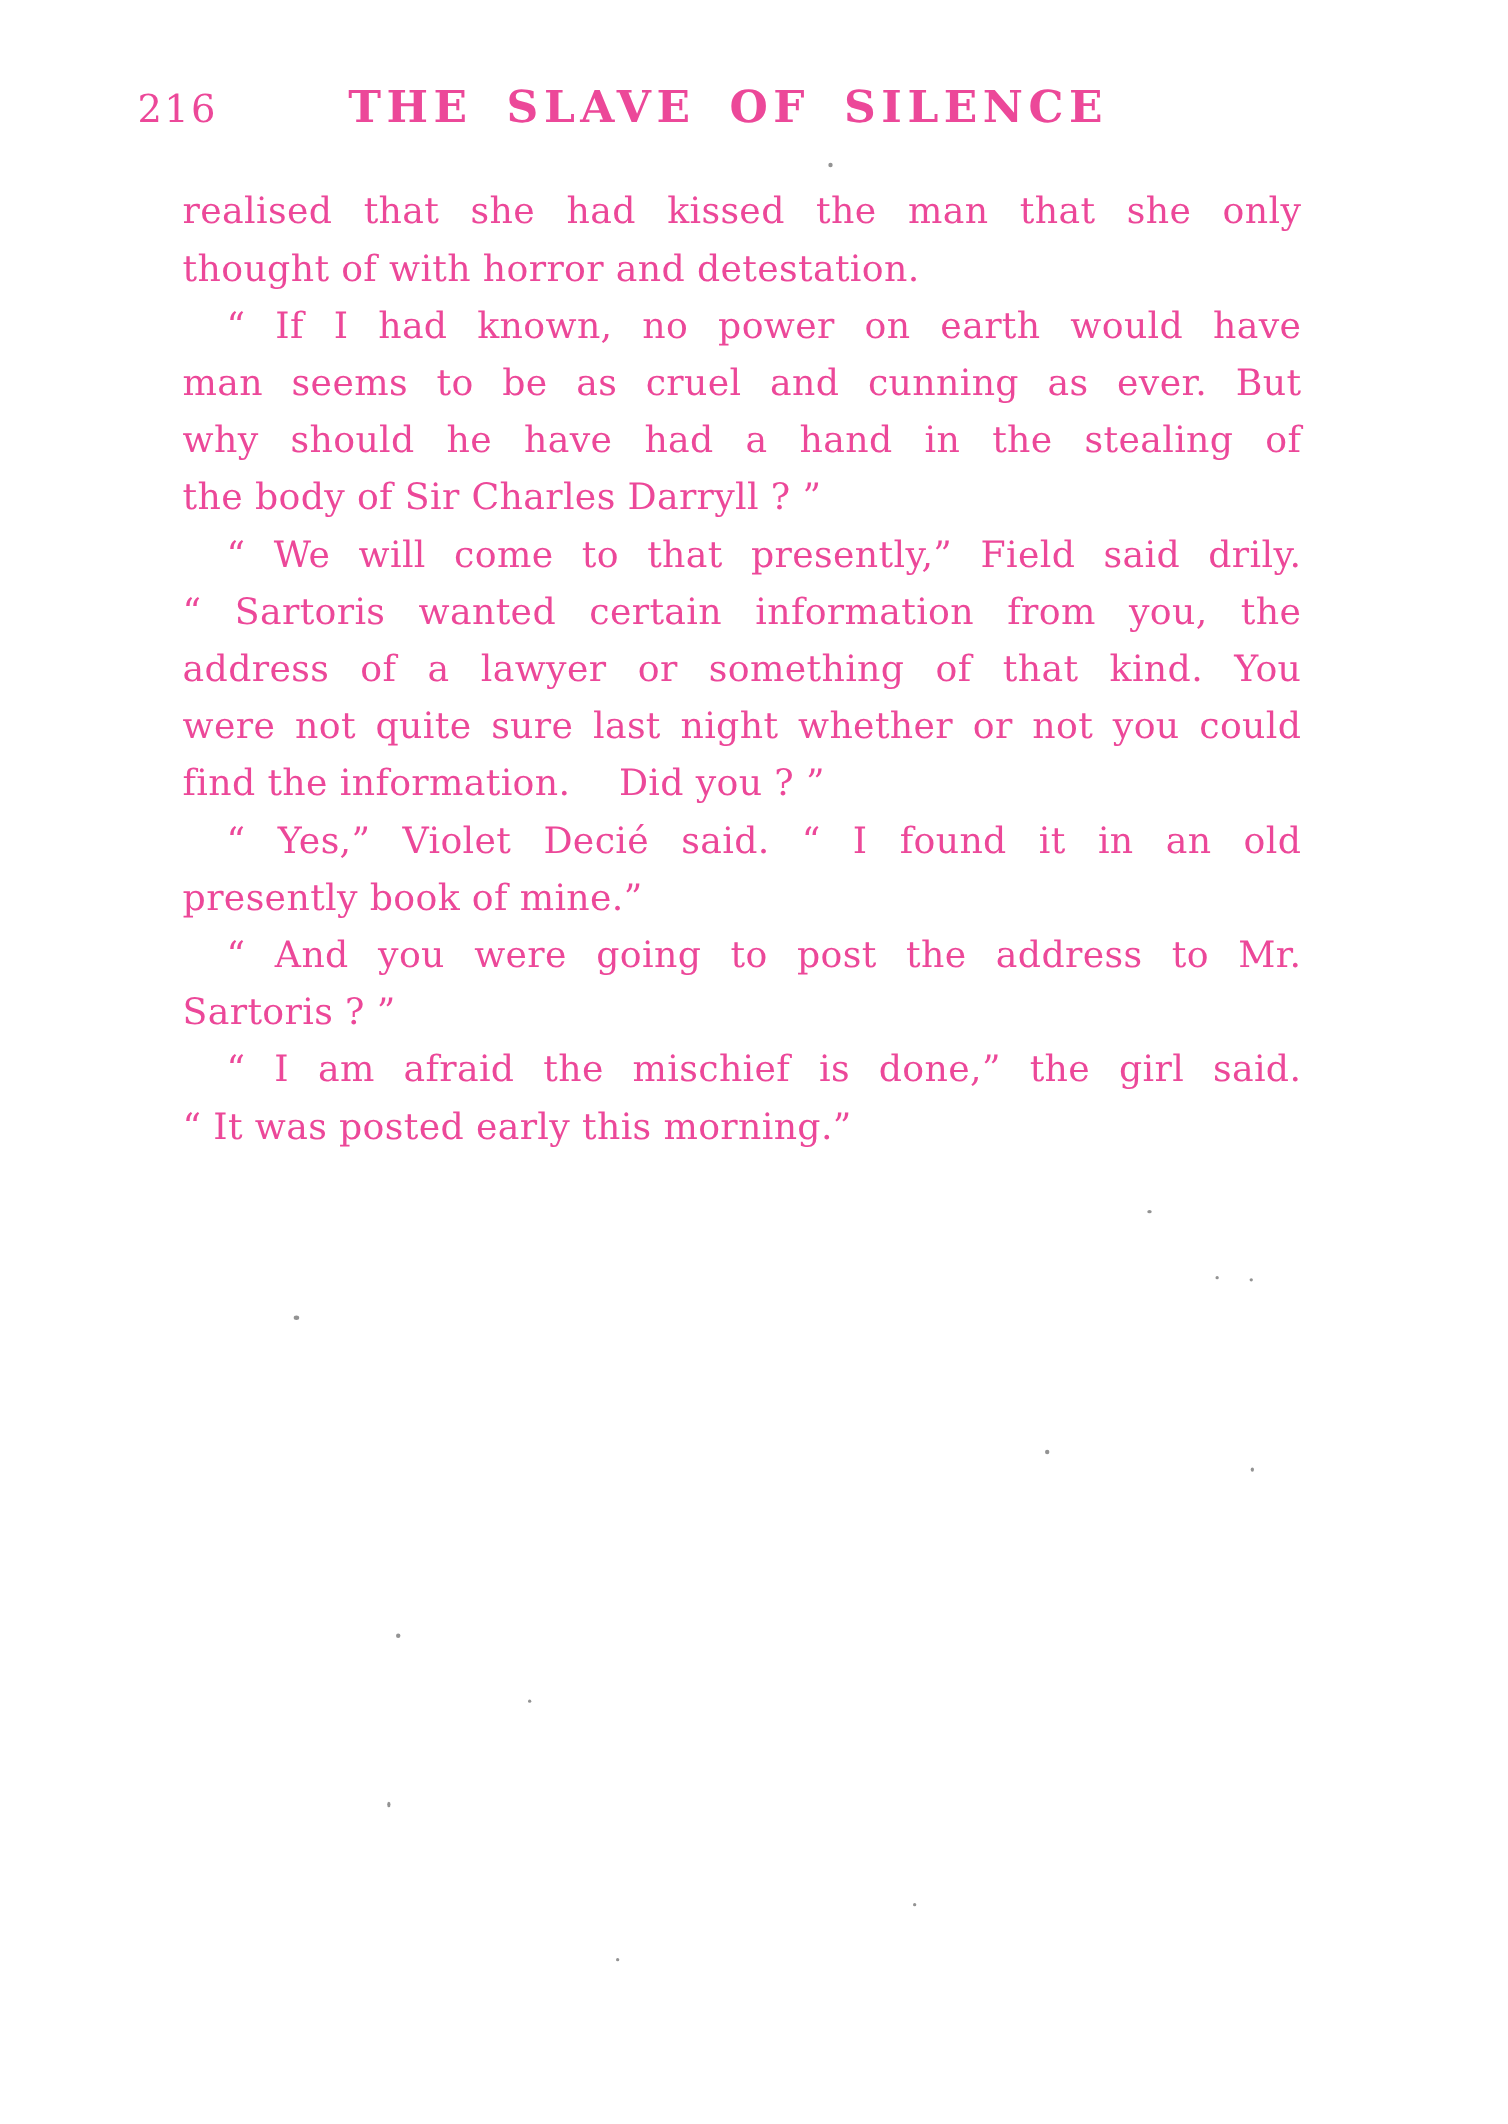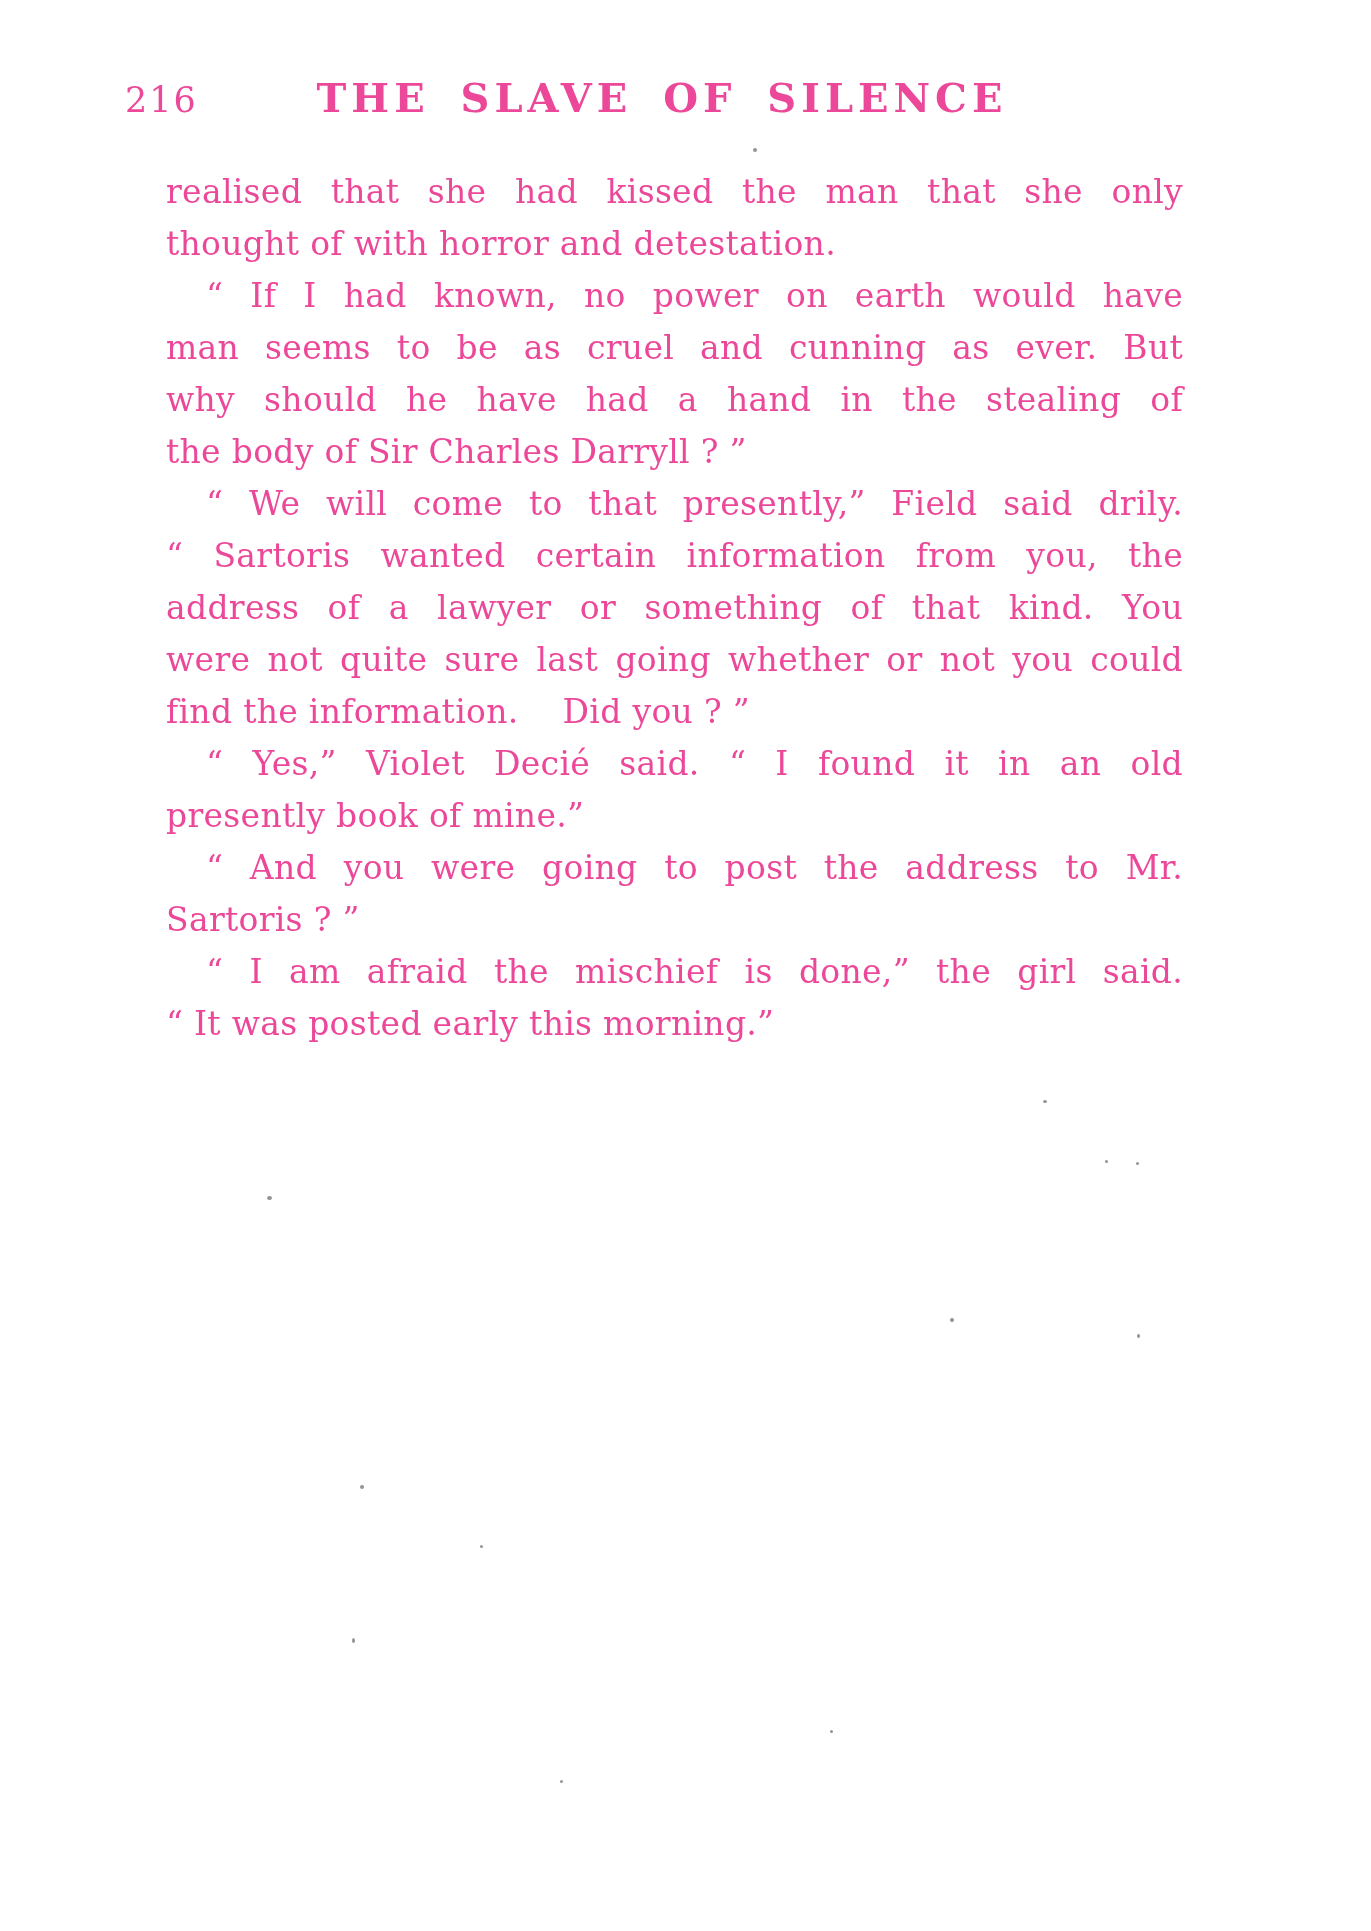--- a/index.html
+++ b/index.html
@@ -92,21 +92,21 @@
       <div class="para indent">
         <div class="line first">“ If I had known, no power on earth would have</div>
         <div class="line">man seems to be as cruel and cunning as ever. But</div>
         <div class="line">why should he have had a hand in the stealing of</div>
         <div class="line last">the body of Sir Charles Darryll ? ”</div>
       </div>
       <div class="para indent">
         <div class="line first">“ We will come to that presently,” Field said drily.</div>
         <div class="line">“ Sartoris wanted certain information from you, the</div>
         <div class="line">address of a lawyer or something of that kind. You</div>
-        <div class="line">were not quite sure last going whether or not you could</div>
+        <div class="line">were not quite sure last night whether or not you could</div>
         <div class="line last">find the information.  Did you ? ”</div>
       </div>
       <div class="para indent">
         <div class="line first">“ Yes,” Violet Decié said. “ I found it in an old</div>
         <div class="line last">presently book of mine.”</div>
       </div>
       <div class="para indent">
         <div class="line first">“ And you were going to post the address to Mr.</div>
         <div class="line last">Sartoris ? ”</div>
       </div>

